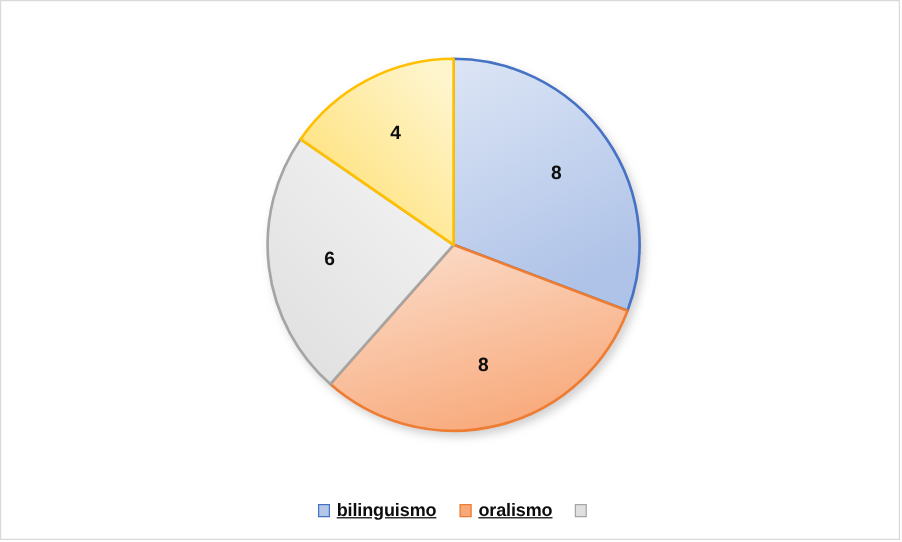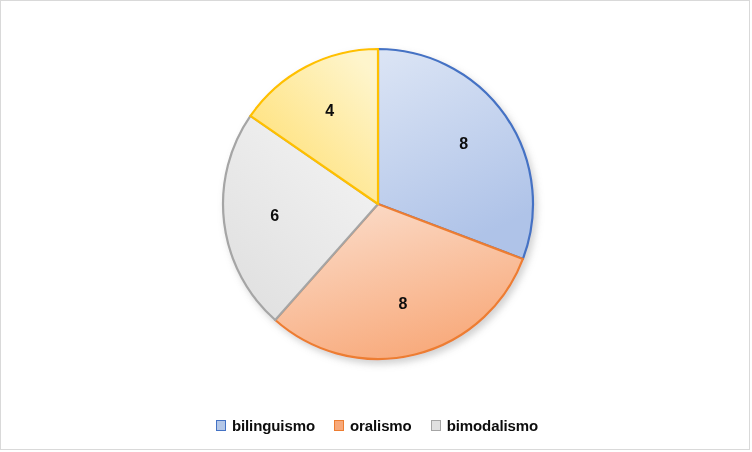--- a/index.html
+++ b/index.html
@@ -51,20 +51,21 @@
     position: absolute;
     left: 0;
     top: 402px;
     width: 752px;
     height: 44px;
     display: flex;
     flex-direction: row;
     align-items: center;
     justify-content: center;
     gap: 19px;
+    text-decoration: underline;
   }
   .legend-entry {
     display: flex;
     flex-direction: row;
     align-items: center;
     gap: 6px;
     white-space: nowrap;
   }
   .legend-swatch {
     width: 10px;
@@ -131,17 +132,16 @@
     <div class="legend-entry">
       <span class="legend-swatch" style="background-color: rgb(180, 199, 231); border-color: rgb(68, 114, 196);"></span>
       <span class="legend-label">bilinguismo</span>
     </div>
     <div class="legend-entry">
       <span class="legend-swatch" style="background-color: rgb(248, 169, 122); border-color: rgb(237, 125, 49);"></span>
       <span class="legend-label">oralismo</span>
     </div>
     <div class="legend-entry">
       <span class="legend-swatch" style="background-color: rgb(224, 224, 224); border-color: rgb(165, 165, 165);"></span>
-      <span class="legend-label">bimodalismo</span>
     </div>
   </div>
 
 </div>
 
 </body></html>

